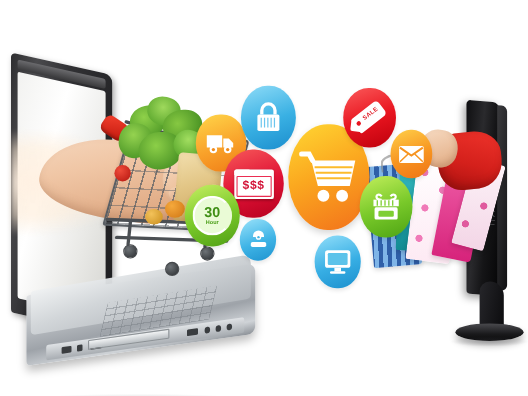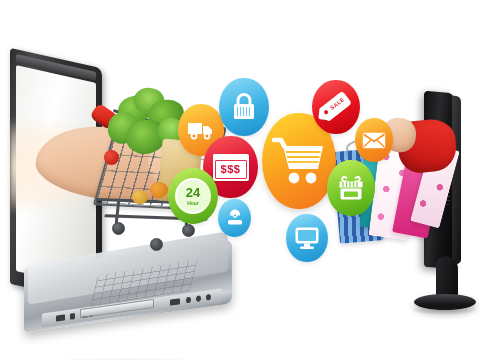--- a/index.html
+++ b/index.html
@@ -247,21 +247,21 @@
       <div style="position:absolute;left:0;top:0;width:15px;height:5px;background:#fff;border-radius:2px 2px 0 0;"></div>
       <div style="position:absolute;left:2px;top:6px;right:2px;bottom:2px;border:1.2px solid #eb2d52;border-radius:1px;display:flex;align-items:center;justify-content:center;">
         <span class="txt-dollar" style="font-size:11px;">$$$</span>
       </div>
     </div>
   </div>
 
   <div class="icon-bubble" style="left:168px;top:168px;width:50px;height:56px;background:linear-gradient(160deg,#c7ef63 0%,#7ac92a 52%,#4f9e14 100%);">
     <div style="position:relative;width:32px;height:32px;border:2.6px solid #fff;border-radius:50%;border-right-color:transparent;
                 display:flex;flex-direction:column;align-items:center;justify-content:center;background:#eafbd6;">
-      <span class="txt24" style="font-size:13px;">24</span>
+      <span class="txt24" style="font-size:13px;">30</span>
       <span class="txthour" style="font-size:5px;margin-top:1px;">Hour</span>
     </div>
   </div>
 
   <div class="icon-bubble" style="left:218px;top:199px;width:33px;height:38px;background:linear-gradient(160deg,#9ae2fa 0%,#3fb4e6 55%,#1e93cf 100%);">
     <svg width="18" height="18" viewBox="0 0 18 18" aria-hidden="true">
       <path d="M4 5.5a5 5 0 0 1 10 0v1H4z" fill="#fff"></path>
       <rect x="2" y="11" width="14" height="4.5" rx="1.6" fill="#fff"></rect>
       <circle cx="9" cy="6.6" r="2.4" fill="#fff"></circle>
       <circle cx="9" cy="6.6" r="1.1" fill="#47b6e4"></circle>

